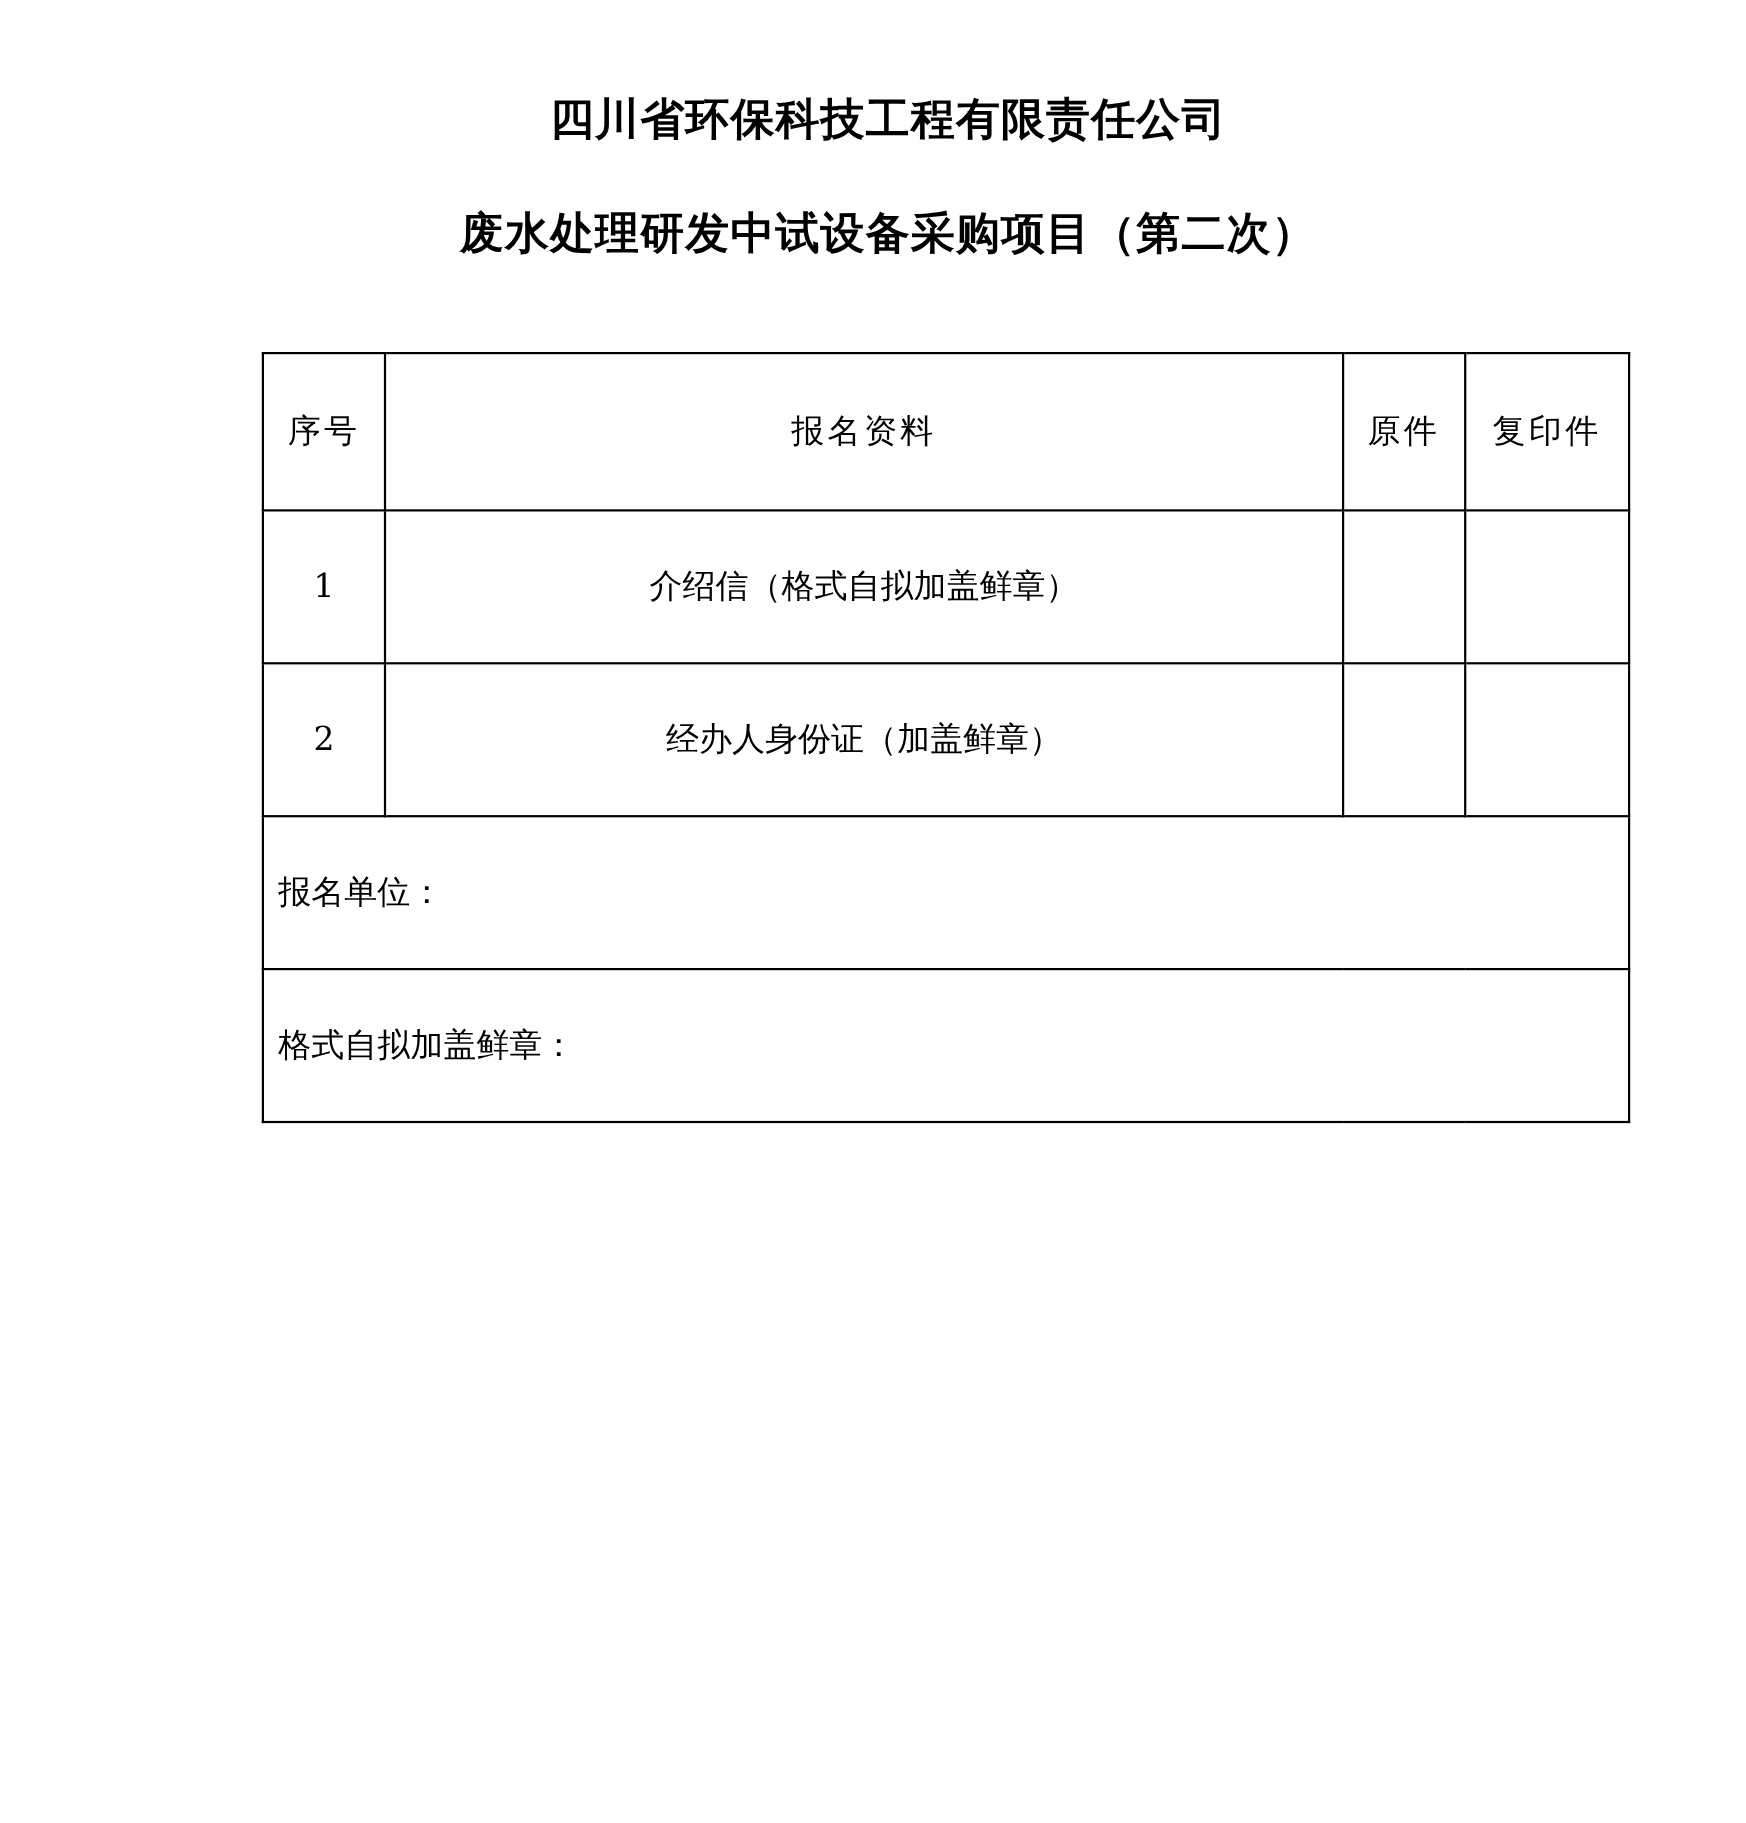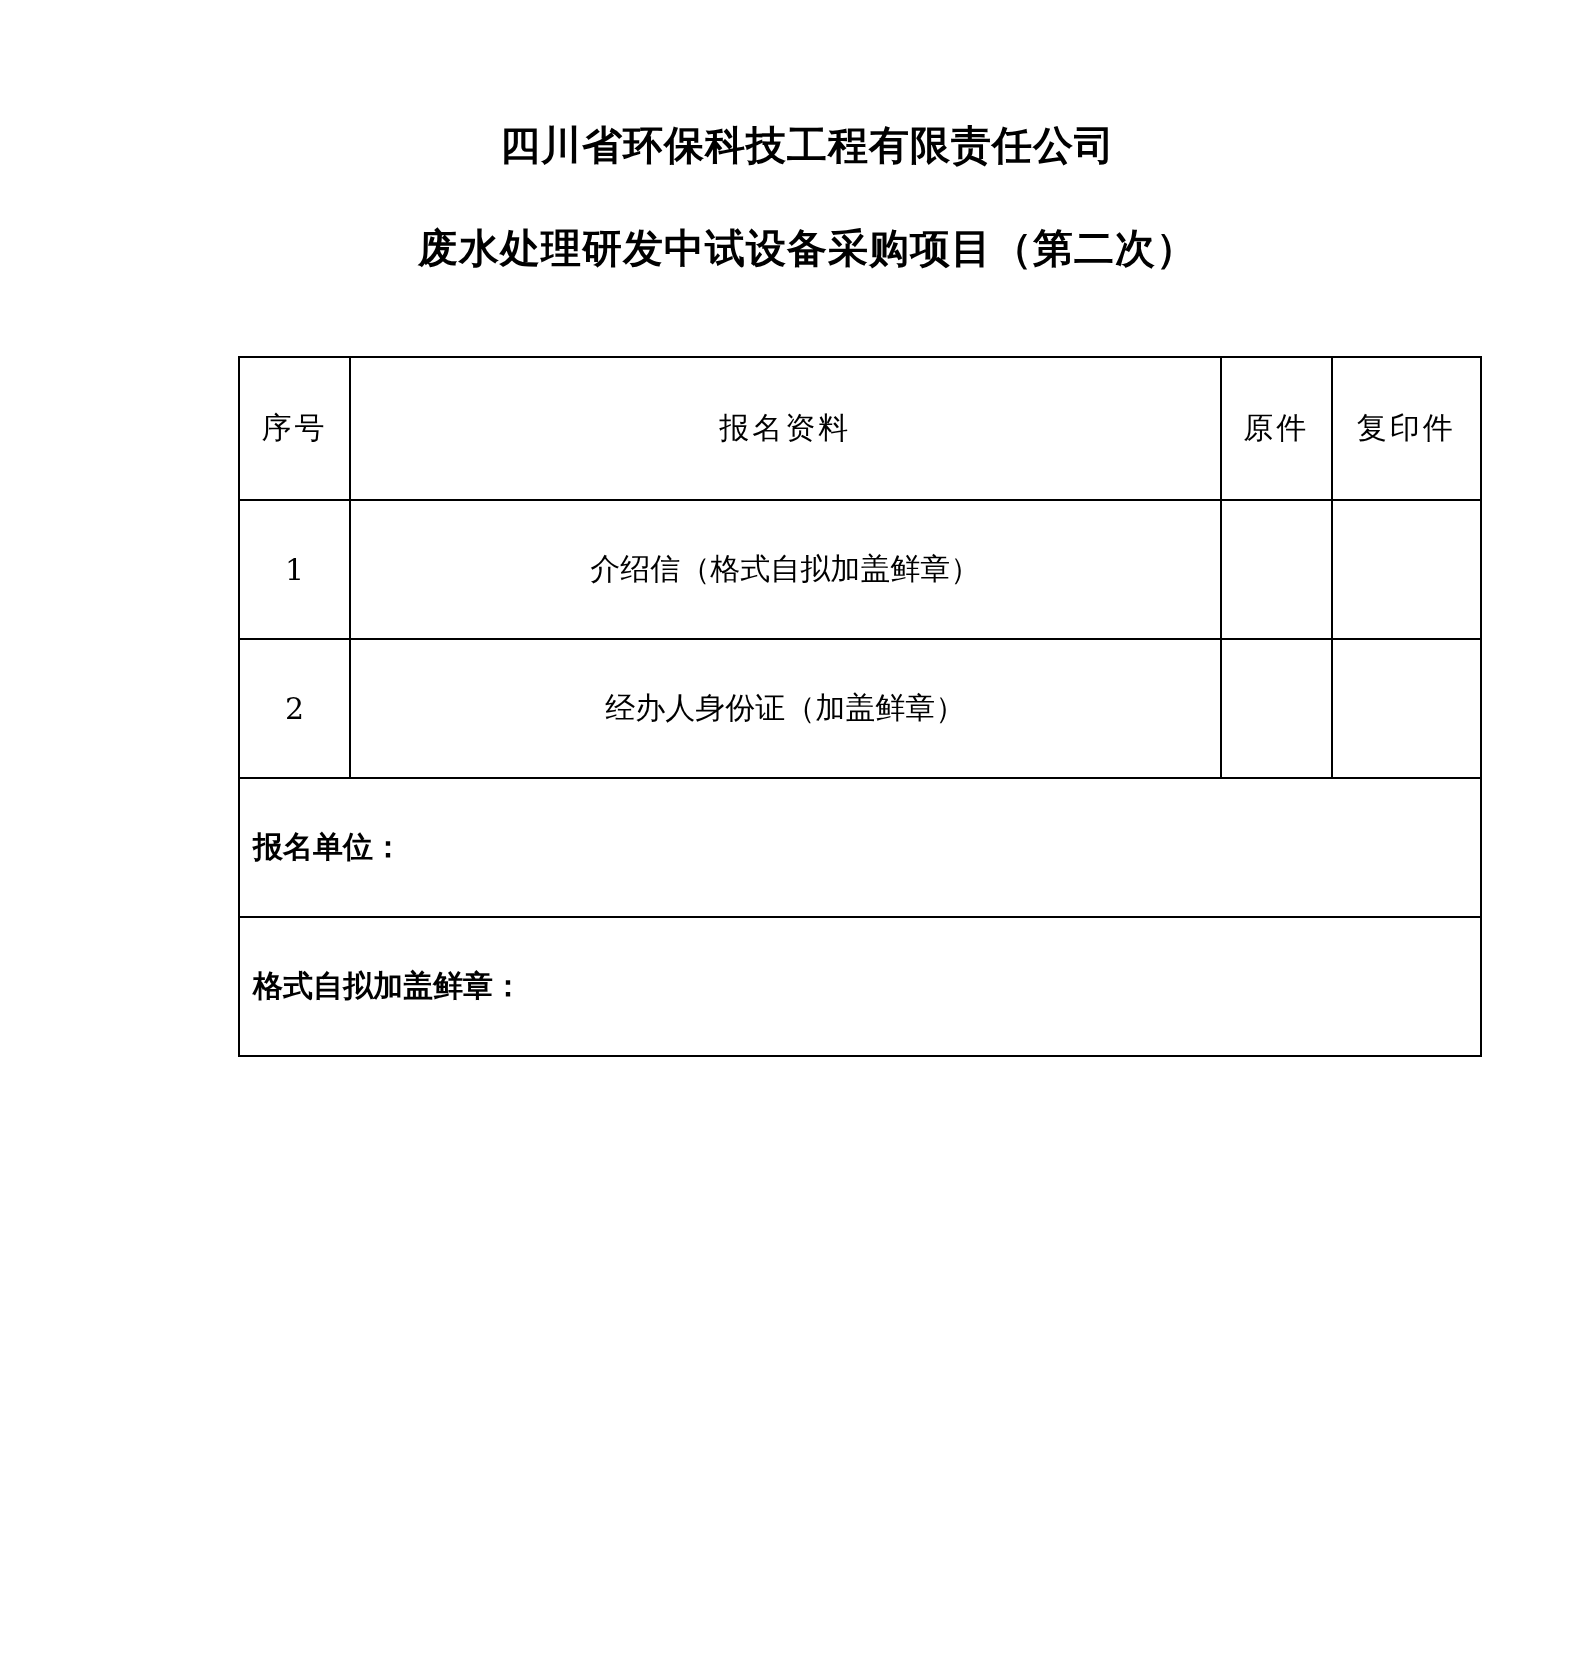--- a/index.html
+++ b/index.html
@@ -15,21 +15,21 @@
     color: #000000;
     overflow: hidden;
   }
   .page {
     width: 1587px;
     height: 1657px;
     background: #ffffff;
   }
   .headings {
     margin-left: 28px; 
-    padding-top: 116px;
+    padding-top: 80px;
   }
   .doc-title {
     margin: 0;
     font-size: 40px;
     font-weight: bold;
     text-align: center;
     line-height: 58px;
     letter-spacing: 1px;
   }
   .doc-subtitle {
@@ -63,21 +63,21 @@
     letter-spacing: 3px;
   }
   tr.data-row td {
     height: 137px;
     text-align: center;
   }
   tr.info-row td {
     height: 137px;
     text-align: left;
     padding-left: 13px;
-    font-weight: bold;
+    font-weight: normal;
   }
   .col-no    { width: 111px; }
   .col-mat   { width: 869px; }
   .col-orig  { width: 111px; }
   .col-copy  { width: 149px; }
 </style>
 </head>
 <body>
 
 <div class="page">

